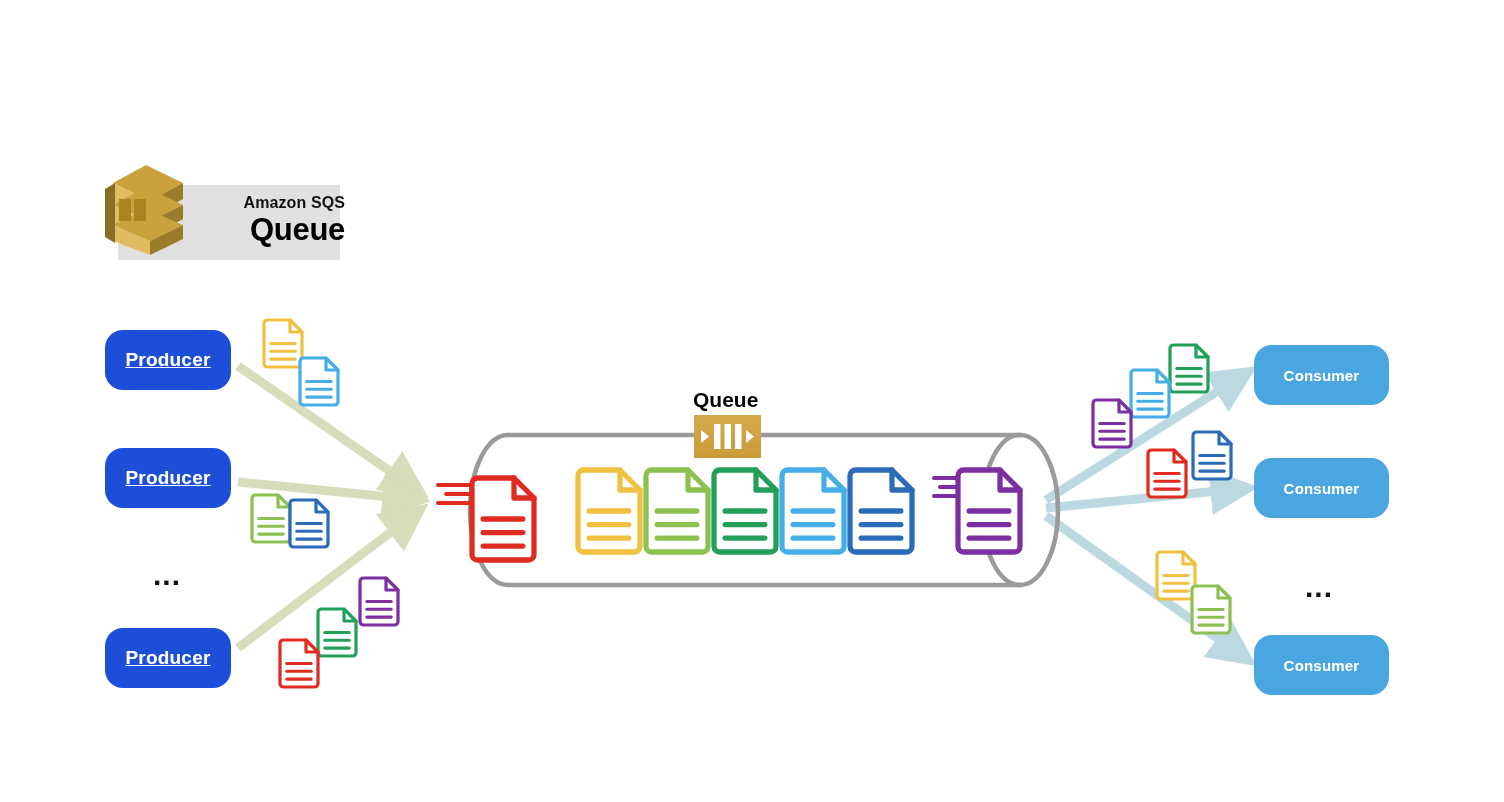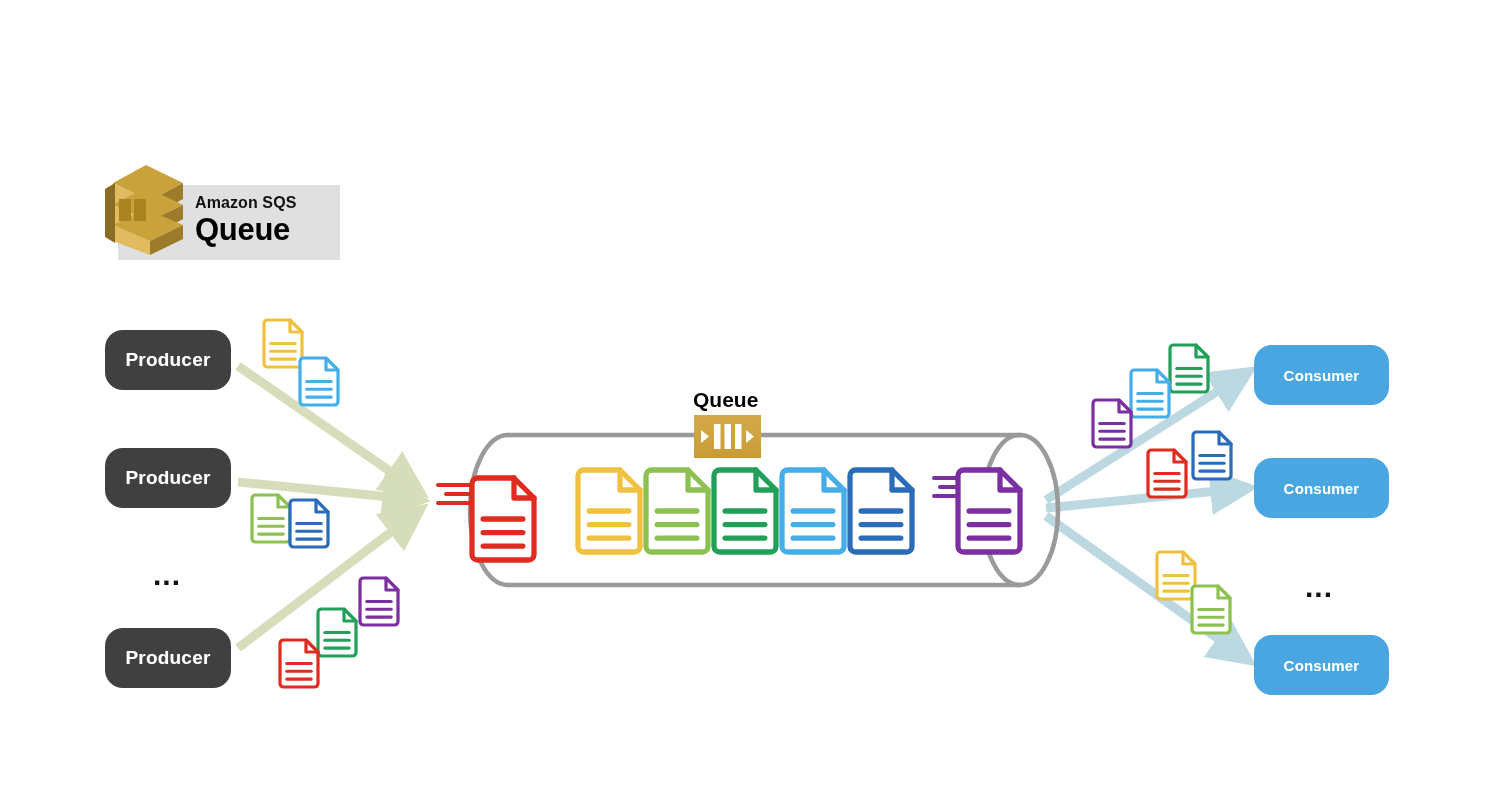--- a/index.html
+++ b/index.html
@@ -6,21 +6,21 @@
   body{
     width:1504px;height:802px;
     font-family:"Liberation Sans", sans-serif;
     overflow:hidden;
     position:relative;
   }
   #stage{position:absolute;left:0;top:0;width:1504px;height:802px;}
   svg.layer{position:absolute;left:0;top:0;width:1504px;height:802px;}
 
   
-  .sqs-logo-block{position:absolute;left:105px;top:155px;width:190px;height:110px;}
+  .sqs-logo-block{position:absolute;left:105px;top:155px;width:190px;height:110px;text-align:right;}
   .sqs-label-bg{
     position:absolute;left:13px;top:30px;width:222px;height:75px;
     background:#e0e0e0;
   }
   .sqs-text{
     position:absolute;left:90px;top:40px;width:150px;
     line-height:1.05;
   }
   .sqs-small{
     font-size:16px;font-weight:bold;color:#111;letter-spacing:.1px;
@@ -36,21 +36,21 @@
   .node{
     position:absolute;
     display:flex;align-items:center;justify-content:center;
     border-radius:18px;
     color:#ffffff;
     font-weight:bold;
     letter-spacing:.2px;
     text-shadow:0 0 1px rgba(255,255,255,.25);
     user-select:none;
   }
-  .producer{background:#404040;width:126px;height:60px;font-size:19px;}
+  .producer{background:#1d4ed8;width:126px;height:60px;font-size:19px;text-decoration:underline;}
   .consumer{background:#49a6e0;width:135px;height:60px;font-size:15px;}
 
   .ellipsis{
     position:absolute;color:#111;font-size:30px;font-weight:bold;
     line-height:1;letter-spacing:1px;
   }
 
   
   .queue-title{
     position:absolute;left:693px;top:388px;

